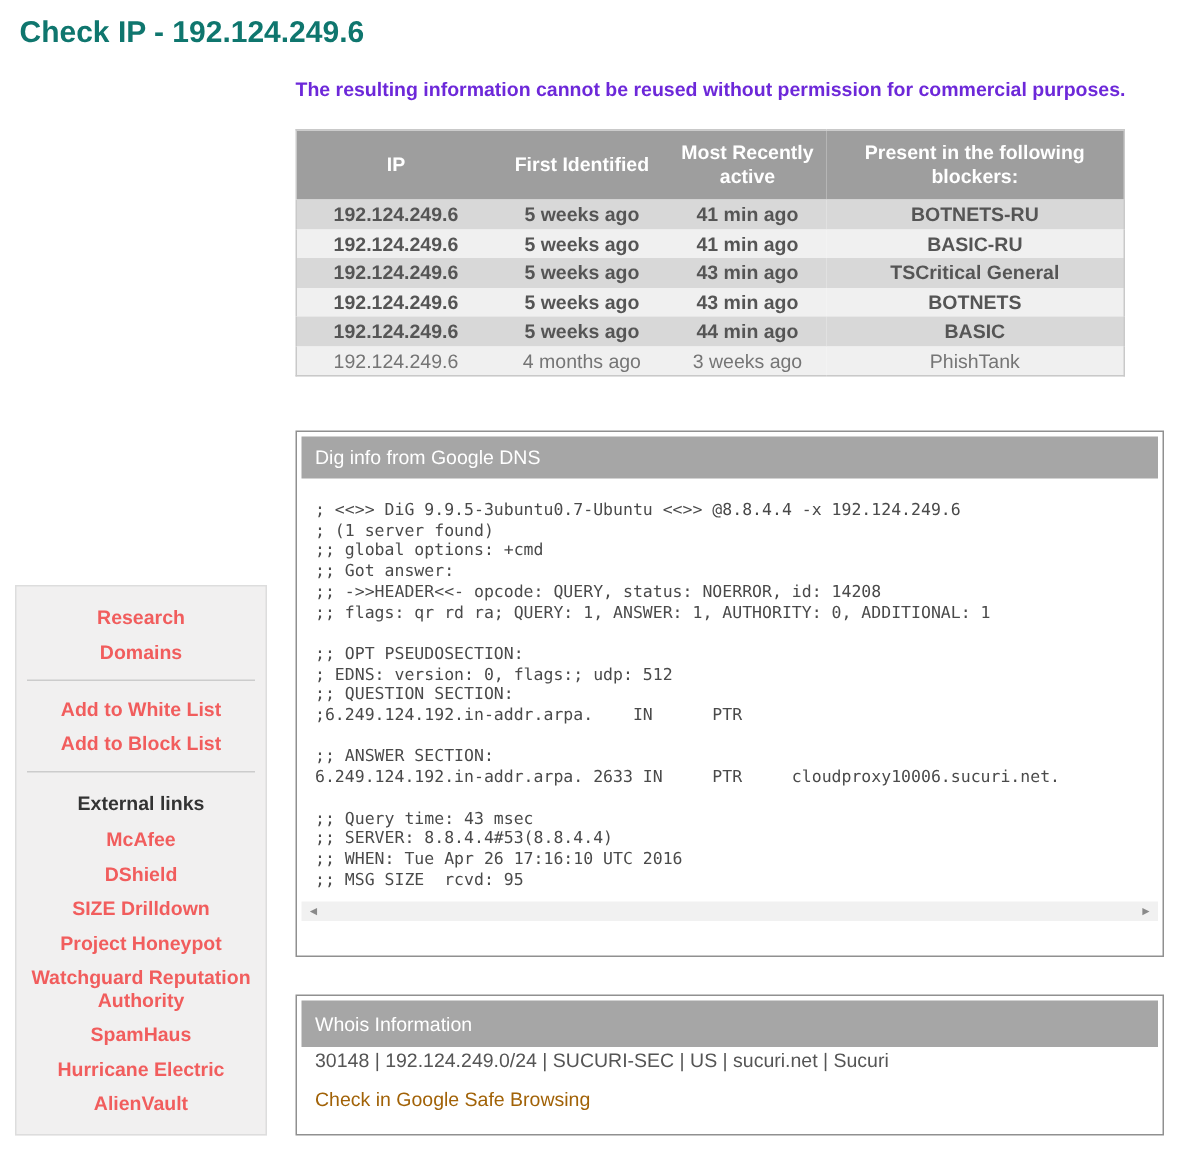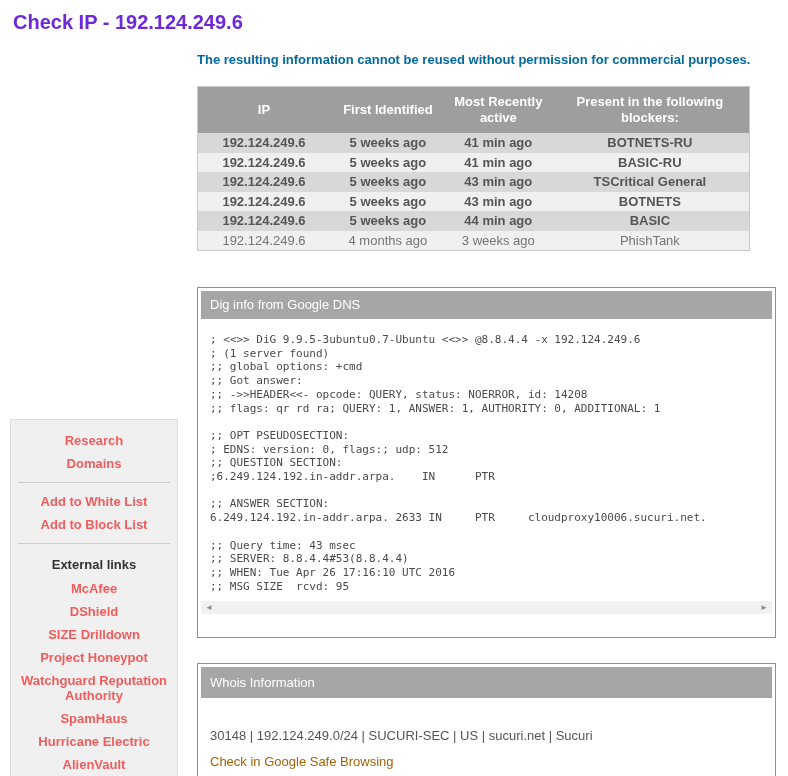--- a/index.html
+++ b/index.html
@@ -9,21 +9,21 @@
     min-height: 776px;
     font-family: "Liberation Sans", sans-serif;
     font-size: 13px;
     color: #555555;
   }
   
   .page-title {
     margin: 11px 0 16px 13px;
     font-size: 20px;
     font-weight: bold;
-    color: #6d28d9;
+    color: #0f766e;
   }
   .layout {
     display: flex;
     align-items: flex-end;
     padding-left: 10px;
   }
   
   .sidebar {
     width: 168px;
     flex: 0 0 168px;
@@ -54,21 +54,21 @@
     line-height: 15px;
   }
   
   .main {
     margin-left: 19px;
     width: 579px;
     flex: 0 0 579px;
   }
   .notice {
     font-weight: bold;
-    color: #0369a1;
+    color: #6d28d9;
     margin: 2px 0 19px 0;
   }
   
   table.blocklist {
     width: 553px;
     border-collapse: collapse;
     border: 1px solid #c9c9c9;
     text-align: center;
   }
   table.blocklist thead th {
@@ -132,21 +132,21 @@
     align-items: center;
     padding: 0 4px;
     margin: 0 0 20px 0;
     cursor: default;
   }
   .scroll-arrow {
     font-size: 8px;
     color: #8a8a8a;
     line-height: 13px;
   }
-  .whois-record { margin: 30px 9px 0 9px; color: #555555; }
+  .whois-record { margin: 1px 9px 0 9px; color: #555555; }
   .whois-link {
     display: inline-block;
     margin: 11px 9px 13px 9px;
     color: #a16207;
     text-decoration: none;
     cursor: pointer;
   }
 </style>
 </head>
 <body>

